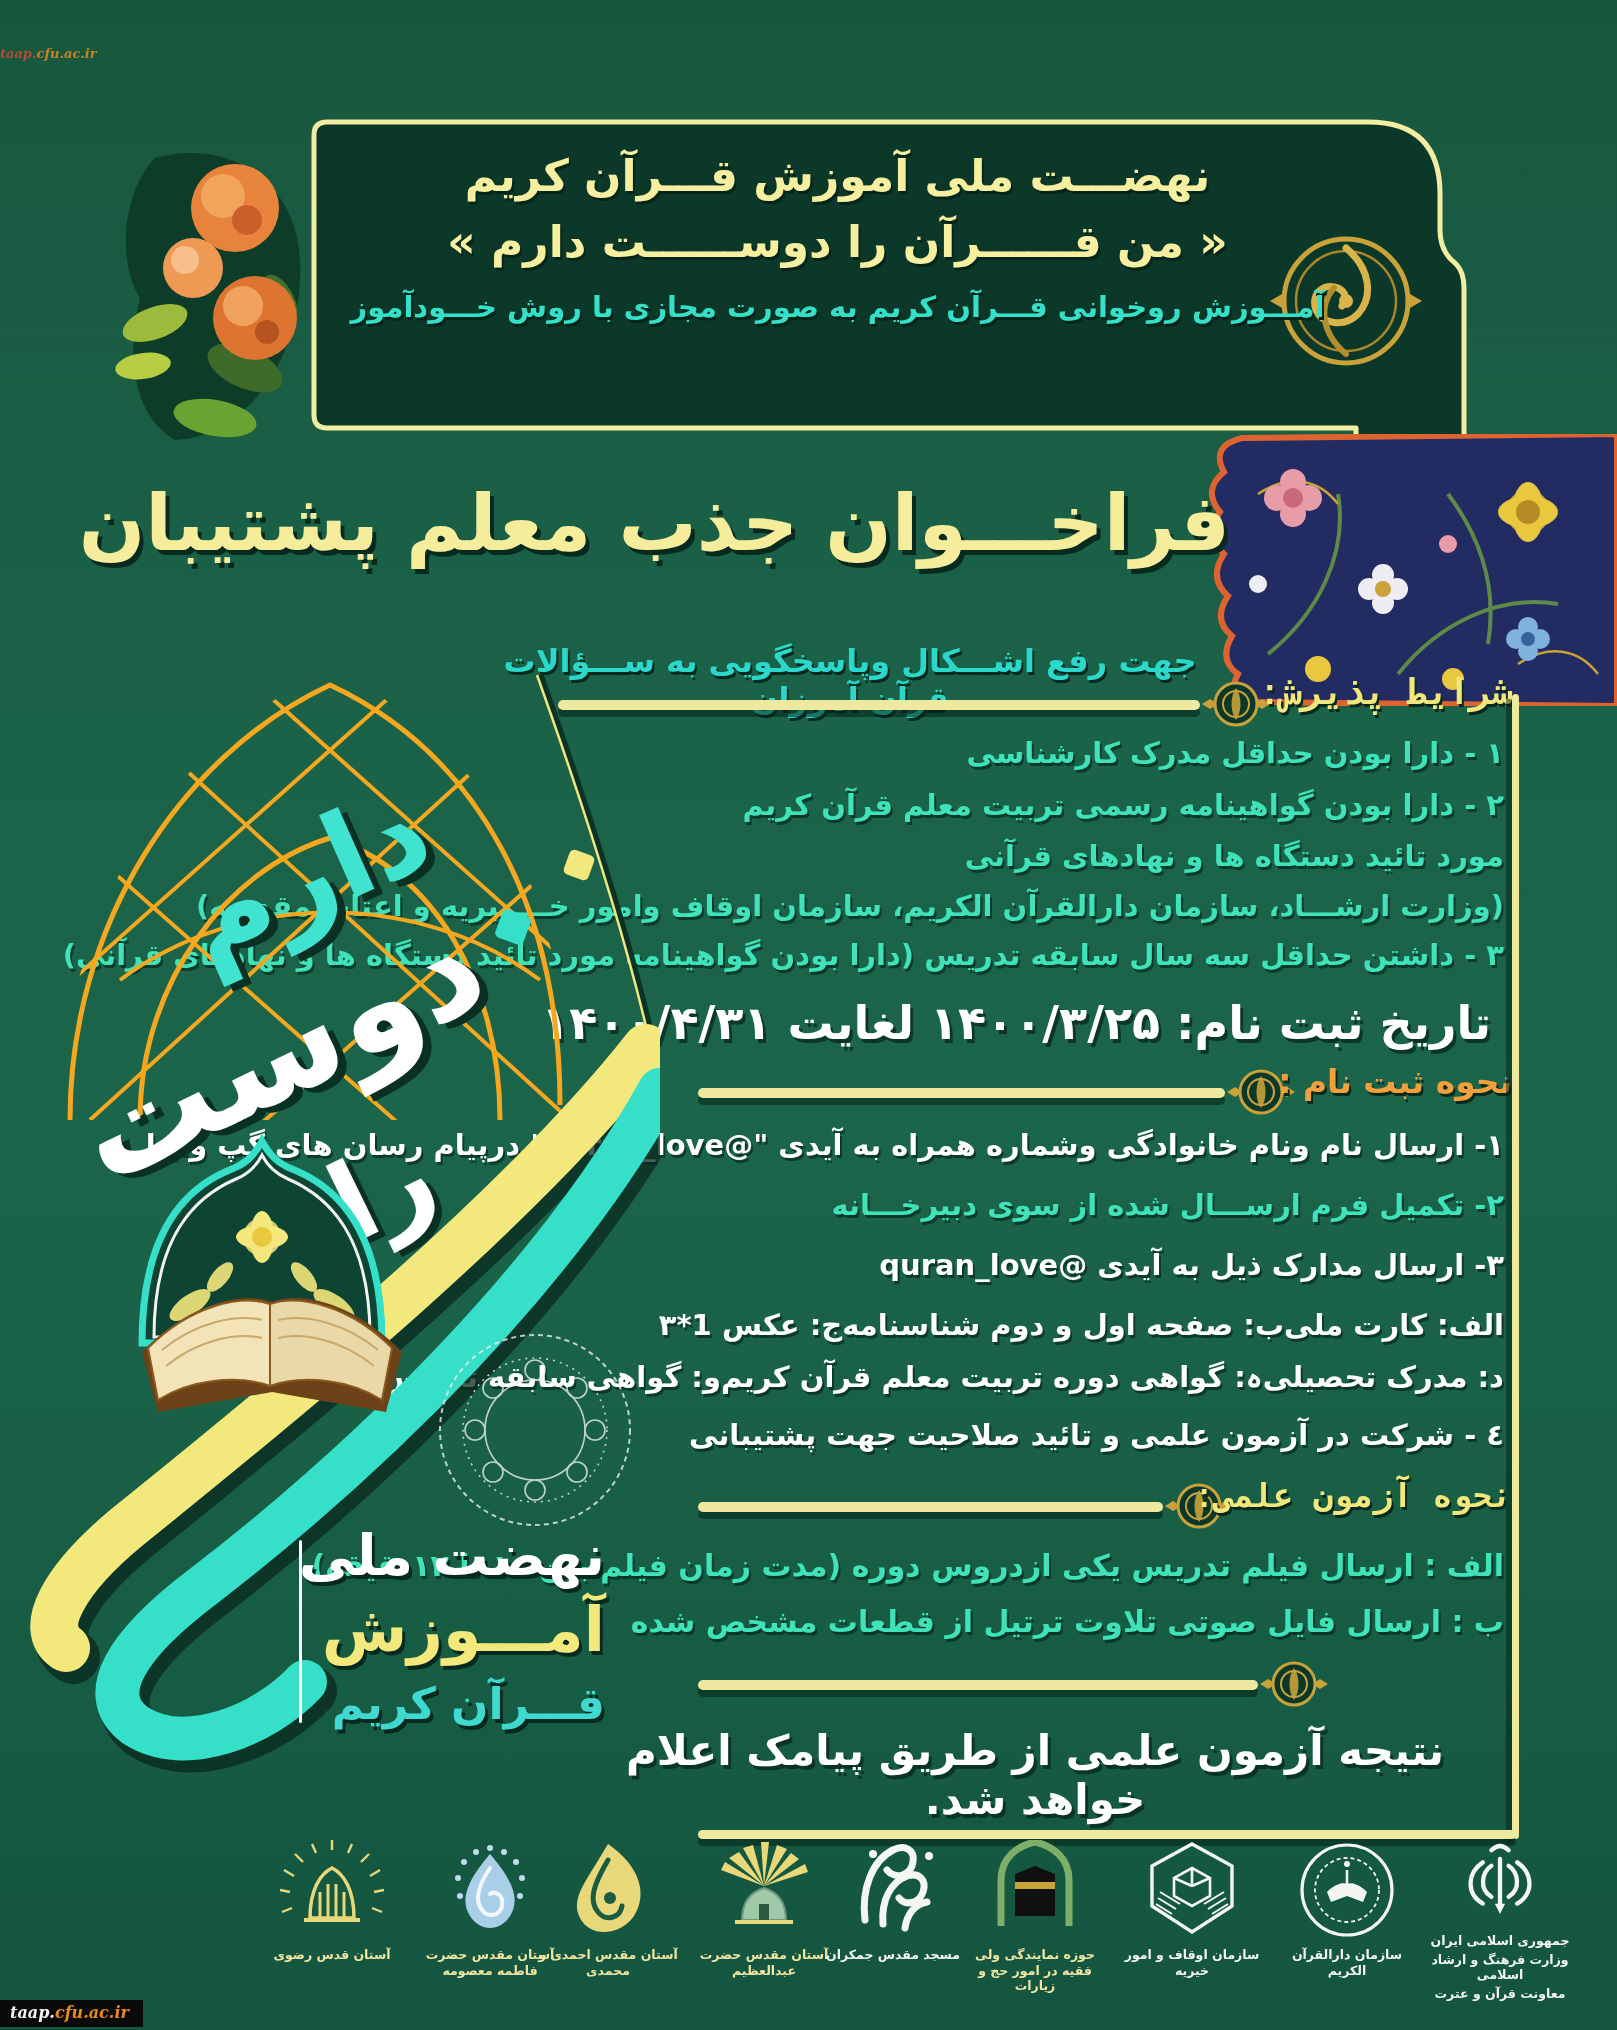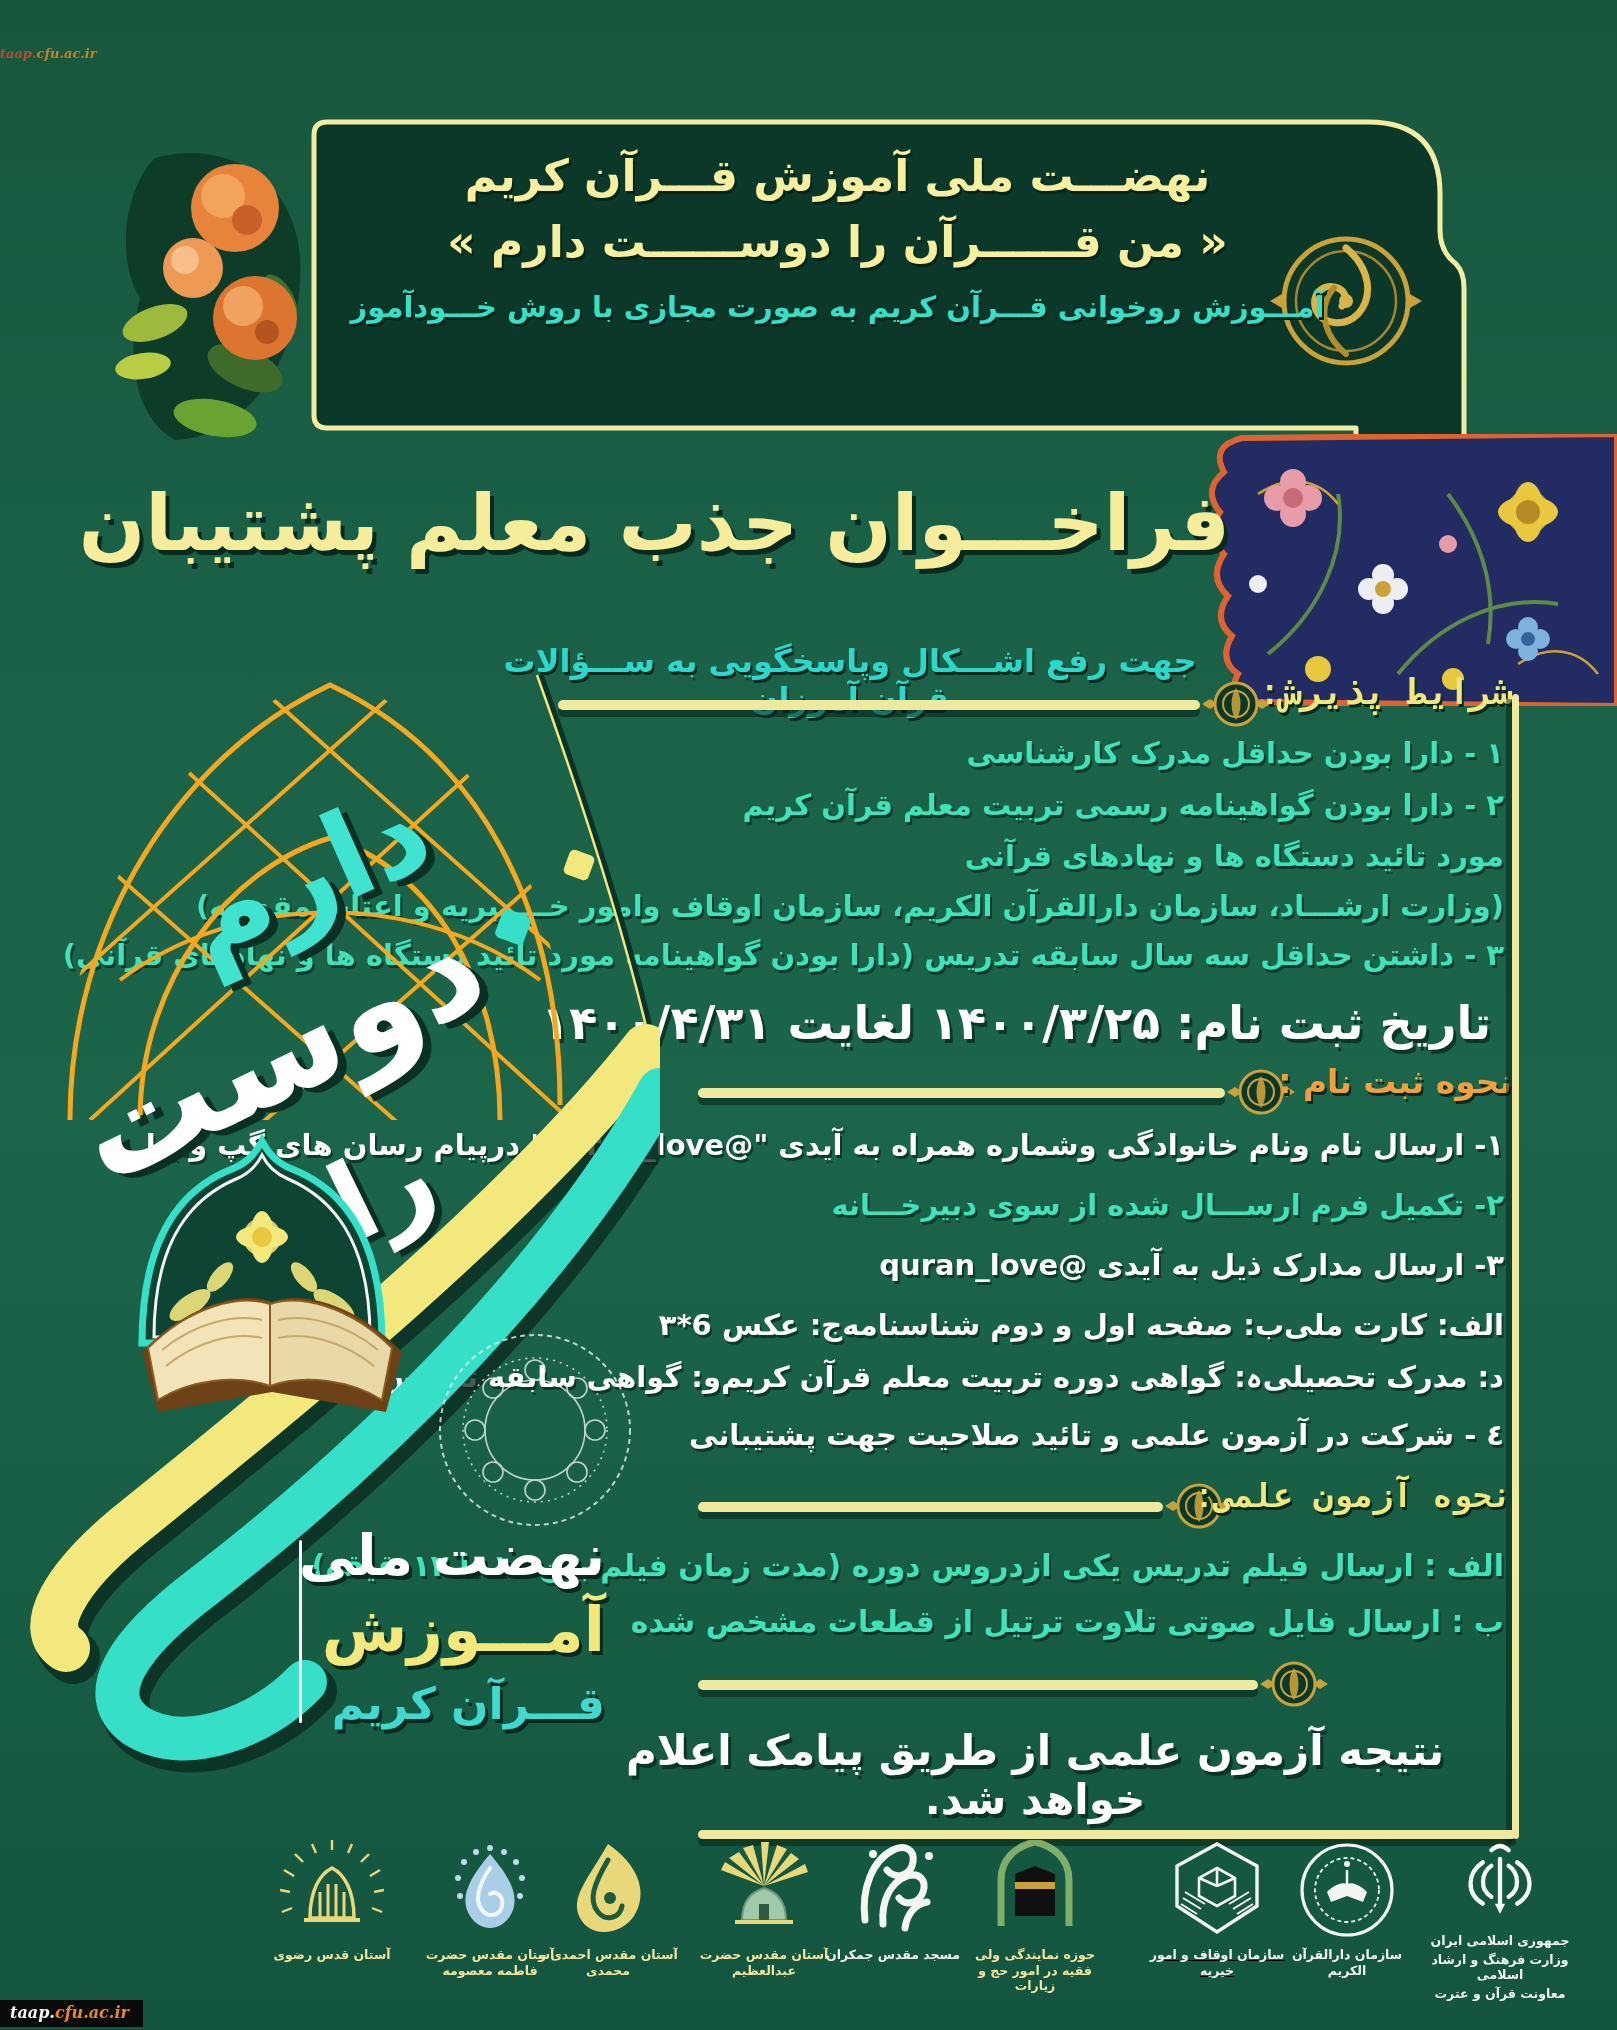--- a/index.html
+++ b/index.html
@@ -185,21 +185,21 @@
   </svg>
   <div class="abs sec-head h-orange" style="right:105px;top:1062px;">نحوه ثبت نام :</div>
 
   <div class="abs titem witem" style="top:1128px;">۱- ارسال نام ونام خانوادگی وشماره همراه به آیدی "@quran_love" درپیام رسان های گپ وایتا</div>
   <div class="abs titem" style="top:1188px;">۲- تکمیل فرم ارســـال شده از سوی دبیرخـــانه</div>
   <div class="abs titem witem" style="top:1248px;">۳- ارسال مدارک ذیل به آیدی @quran_love</div>
 
   <div class="abs titem witem docs" style="top:1308px;width:590px;">
     <span>الف: کارت ملی</span>
     <span>ب: صفحه اول و دوم شناسنامه</span>
-    <span>ج: عکس 6*٣</span>
+    <span>ج: عکس 1*٣</span>
   </div>
   <div class="abs titem witem docs" style="top:1360px;width:650px;">
     <span>د: مدرک تحصیلی</span>
     <span>ہ: گواهی دوره تربیت معلم قرآن کریم</span>
     <span>و: گواهی سابقه تدریس</span>
   </div>
   <div class="abs titem witem" style="top:1418px;">٤ - شرکت در آزمون علمی و تائید صلاحیت جهت پشتیبانی</div>
 
   <div class="abs dline" style="left:698px;top:1502px;width:465px;"></div>
   <svg class="abs" style="left:1163px;top:1482px;" width="72" height="48" viewBox="0 0 72 48">
@@ -407,21 +407,21 @@
   <div class="abs logo" style="left:960px;">
     <svg width="104" height="100" viewBox="0 0 104 100">
       <path d="M18,86 L18,40 C18,18 34,6 52,2 C70,6 86,18 86,40 L86,86" fill="none" stroke="#7FAE6A" stroke-width="7"></path>
       <rect x="32" y="34" width="40" height="42" fill="#101010"></rect>
       <rect x="32" y="42" width="40" height="7" fill="#C9A23A"></rect>
       <path d="M32,34 L52,26 L72,34" fill="#101010"></path>
     </svg>
     <span class="cap cap-gold">حوزه نمایندگی ولی فقیه در امور حج و زیارات</span>
   </div>
 
-  <div class="abs logo" style="left:1142px;text-decoration:underline;">
+  <div class="abs logo" style="left:1117px;">
     <svg width="100" height="100" viewBox="0 0 100 100">
       <path d="M50,4 L90,26 L90,66 L50,92 L10,66 L10,26 Z" fill="none" stroke="#F2F5F0" stroke-width="3.4"></path>
       <path d="M50,28 L68,38 L68,56 L50,66 L32,56 L32,38 Z" fill="none" stroke="#F2F5F0" stroke-width="2.6"></path>
       <path d="M50,28 L50,46 M50,46 L32,38 M50,46 L68,38" stroke="#F2F5F0" stroke-width="2.6"></path>
       <g stroke="#F2F5F0" stroke-width="2">
         <path d="M14,64 L30,74 M16,58 L34,69 M18,52 L38,64"></path>
         <path d="M86,64 L70,74 M84,58 L66,69 M82,52 L62,64"></path>
       </g>
     </svg>
     <span class="cap cap-white">سازمان اوقاف و امور خیریه</span>

